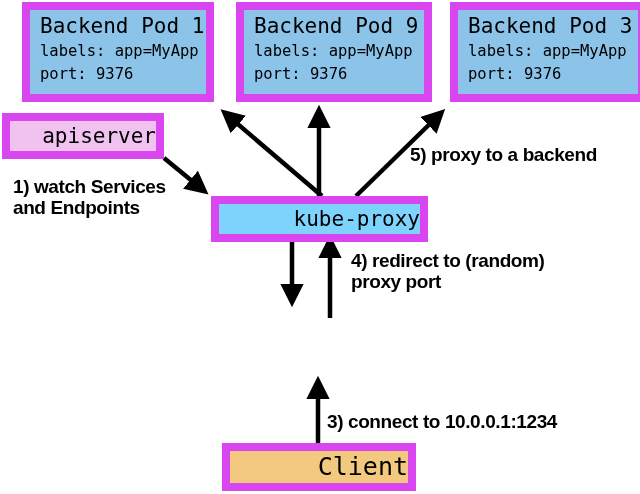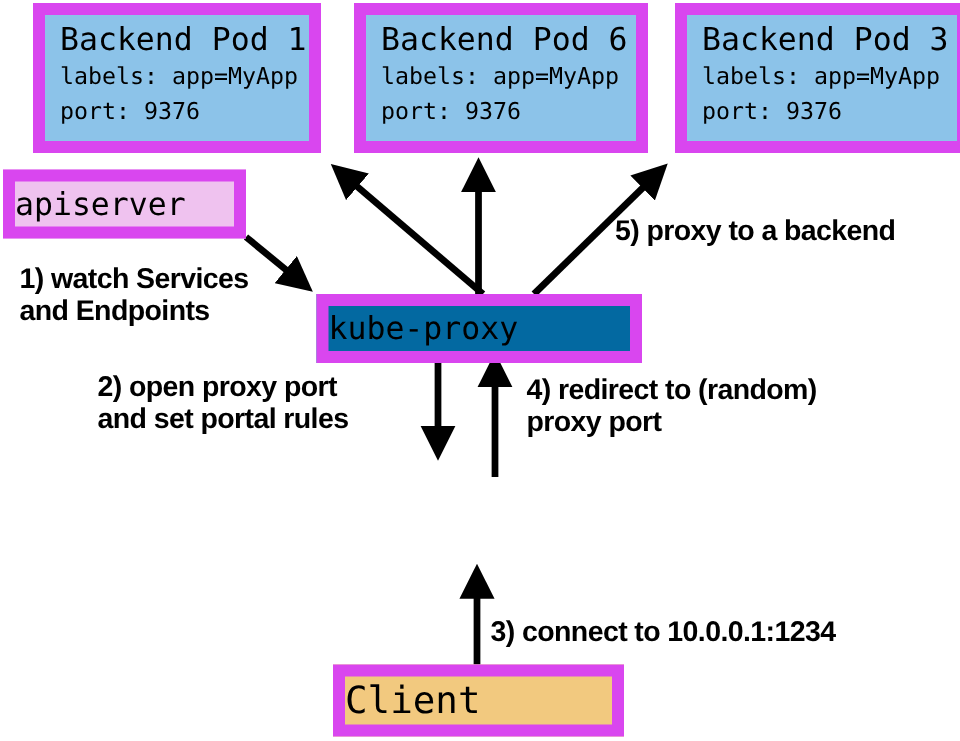--- a/index.html
+++ b/index.html
@@ -28,21 +28,21 @@
     position: absolute;
     box-sizing: border-box;
     border: 8px solid #d946ef;
     display: flex;
     flex-direction: column;
     justify-content: center;
   }
   .node-title {
     font-family: "DejaVu Sans Mono", monospace;
     color: #000000;
-    text-align: left;
+    text-align: right;
     white-space: nowrap;
   }
   
   .pod {
     background: #8CC3E9;
     padding: 3px 8px 5px 8px;
     justify-content: flex-start;
   }
   .pod .pod-name {
     font-size: 21px;
@@ -61,21 +61,21 @@
   
   #apiserver {
     background: #EFC2EF;
   }
   #apiserver .node-title {
     font-size: 21px;
     line-height: 24px;
   }
   
   #kubeproxy {
-    background: #0369a1;
+    background: #7dd3fc;
   }
   #kubeproxy .node-title {
     font-size: 21px;
     line-height: 24px;
   }
   
   #client {
     background: #F2C97F;
   }
   #client .node-title {
@@ -154,21 +154,21 @@
   </svg>
 
 
   <div class="node pod" id="pod1" style="left:22px; top:2px; width:192px; height:100px;">
     <div class="node-title pod-name">Backend Pod 1</div>
     <div class="node-title pod-attr">labels: app=MyApp</div>
     <div class="node-title pod-attr">port: 9376</div>
   </div>
 
   <div class="node pod" id="pod2" style="left:236px; top:2px; width:196px; height:100px;">
-    <div class="node-title pod-name">Backend Pod 6</div>
+    <div class="node-title pod-name">Backend Pod 9</div>
     <div class="node-title pod-attr">labels: app=MyApp</div>
     <div class="node-title pod-attr">port: 9376</div>
   </div>
 
   <div class="node pod" id="pod3" style="left:450px; top:2px; width:196px; height:100px;">
     <div class="node-title pod-name">Backend Pod 3</div>
     <div class="node-title pod-attr">labels: app=MyApp</div>
     <div class="node-title pod-attr">port: 9376</div>
   </div>
 
@@ -180,22 +180,20 @@
     <div class="node-title">kube-proxy</div>
   </div>
 
   <div class="node" id="client" style="left:222px; top:443px; width:194px; height:48px;">
     <div class="node-title">Client</div>
   </div>
 
   <div class="edge-label" style="left:13px; top:176px;">1) watch Services
 and Endpoints</div>
 
-  <div class="edge-label" style="left:65px; top:248px;">2) open proxy port
-and set portal rules</div>
 
   <div class="edge-label" style="left:327px; top:411px;">3) connect to 10.0.0.1:1234</div>
 
   <div class="edge-label" style="left:351px; top:250px;">4) redirect to (random)
 proxy port</div>
 
   <div class="edge-label" style="left:410px; top:144px;">5) proxy to a backend</div>
 
 </div>
 

